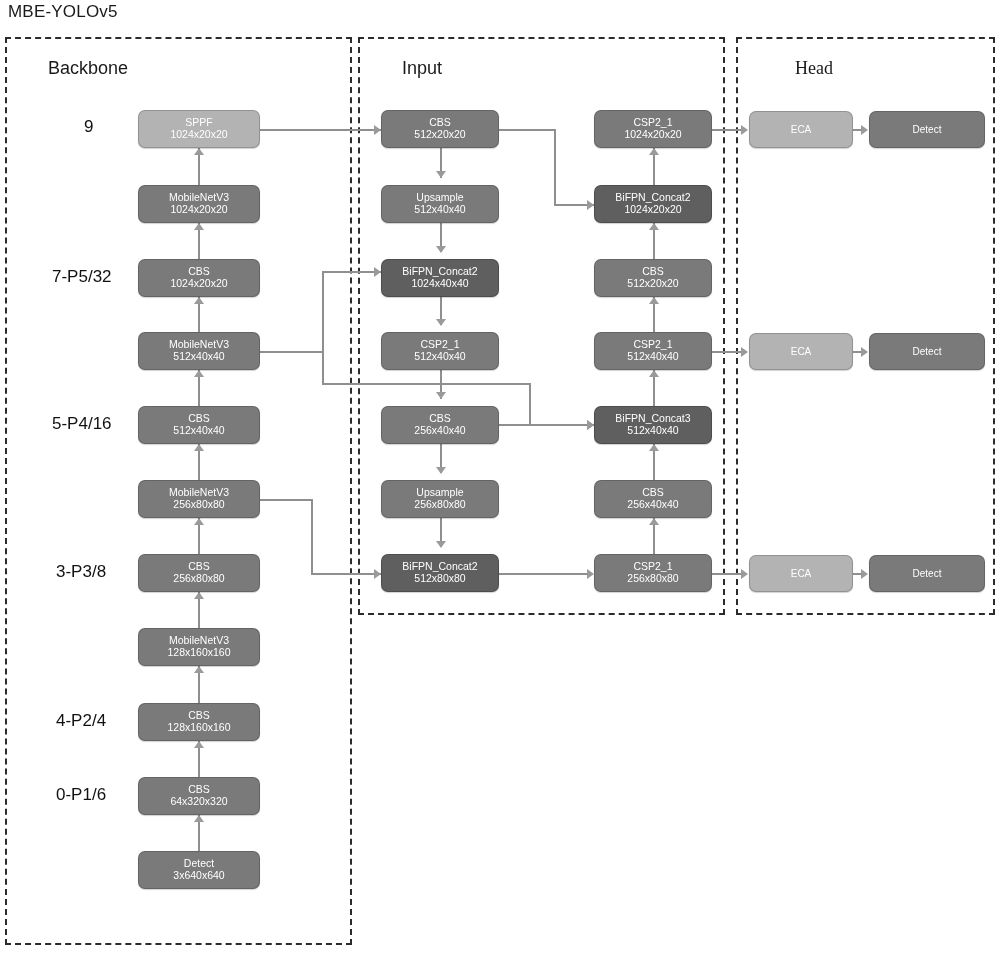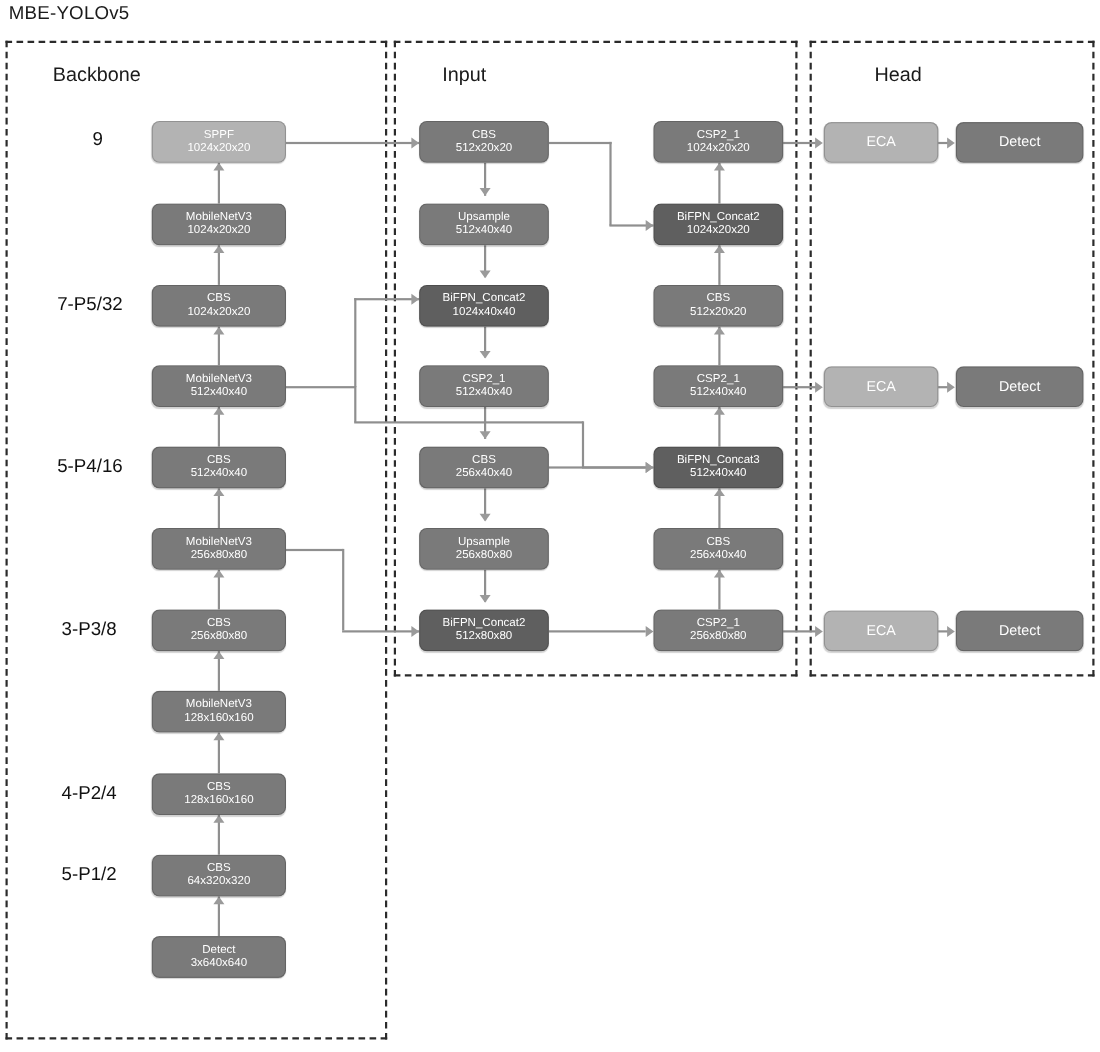--- a/index.html
+++ b/index.html
@@ -10,21 +10,21 @@
 
   .group{position:absolute;border:2px dashed #2b2b2b;box-sizing:border-box;background:transparent;}
   .group-title{position:absolute;font-size:18px;color:#1a1a1a;}
 
   .node{position:absolute;box-sizing:border-box;border-radius:7px;
         display:flex;flex-direction:column;align-items:center;justify-content:center;
         color:#fff;text-align:center;line-height:1.12;border:1px solid rgba(0,0,0,.18);
         box-shadow:0 1px 1px rgba(0,0,0,.18);}
   .node .n-name{font-size:10.5px;}
   .node .n-dim{font-size:10.5px;}
-  .node.one .n-name{font-size:13px;}
+  .node.one .n-name{font-size:10px;}
 
   .shade-light{background:#b3b3b3;}
   .shade-dark{background:#7a7a7a;}
   .shade-darker{background:#5f5f5f;}
 
   .stage-label{position:absolute;font-size:17px;color:#111;white-space:nowrap;}
 
   .edge{position:absolute;background:#8f8f8f;}
   .edge.h{height:1.6px;}
   .edge.v{width:1.6px;}
@@ -39,27 +39,27 @@
 
 <div id="page-title">MBE-YOLOv5</div>
 
 <div id="canvas"></div>
 
 <div class="group" style="left: 5px; top: 37px; width: 347px; height: 908px;"></div>
 <div class="group-title" style="left: 48px; top: 58px;">Backbone</div>
 <div class="group" style="left: 358px; top: 37px; width: 367px; height: 578px;"></div>
 <div class="group-title" style="left: 402px; top: 58px;">Input</div>
 <div class="group" style="left: 736px; top: 37px; width: 259px; height: 578px;"></div>
-<div class="group-title" style="left: 795px; top: 58px;">Head</div>
+<div class="group-title" style="left: 795px; top: 58px; font-family: Liberation Serif, serif;">Head</div>
 <div class="stage-label" style="left: 84px; top: 117px;">9</div>
 <div class="stage-label" style="left: 52px; top: 267px;">7-P5/32</div>
 <div class="stage-label" style="left: 52px; top: 414px;">5-P4/16</div>
 <div class="stage-label" style="left: 56px; top: 562px;">3-P3/8</div>
 <div class="stage-label" style="left: 56px; top: 711px;">4-P2/4</div>
-<div class="stage-label" style="left: 56px; top: 785px;">5-P1/2</div>
+<div class="stage-label" style="left: 56px; top: 785px;">0-P1/6</div>
 <div class="edge v" style="left: 198px; top: 148px; height: 37px;"></div>
 <div class="arrow up" style="left: 194px; top: 148px;"></div>
 <div class="edge v" style="left: 198px; top: 223px; height: 36px;"></div>
 <div class="arrow up" style="left: 194px; top: 223px;"></div>
 <div class="edge v" style="left: 198px; top: 297px; height: 35px;"></div>
 <div class="arrow up" style="left: 194px; top: 297px;"></div>
 <div class="edge v" style="left: 198px; top: 370px; height: 36px;"></div>
 <div class="arrow up" style="left: 194px; top: 370px;"></div>
 <div class="edge v" style="left: 198px; top: 444px; height: 36px;"></div>
 <div class="arrow up" style="left: 194px; top: 444px;"></div>

